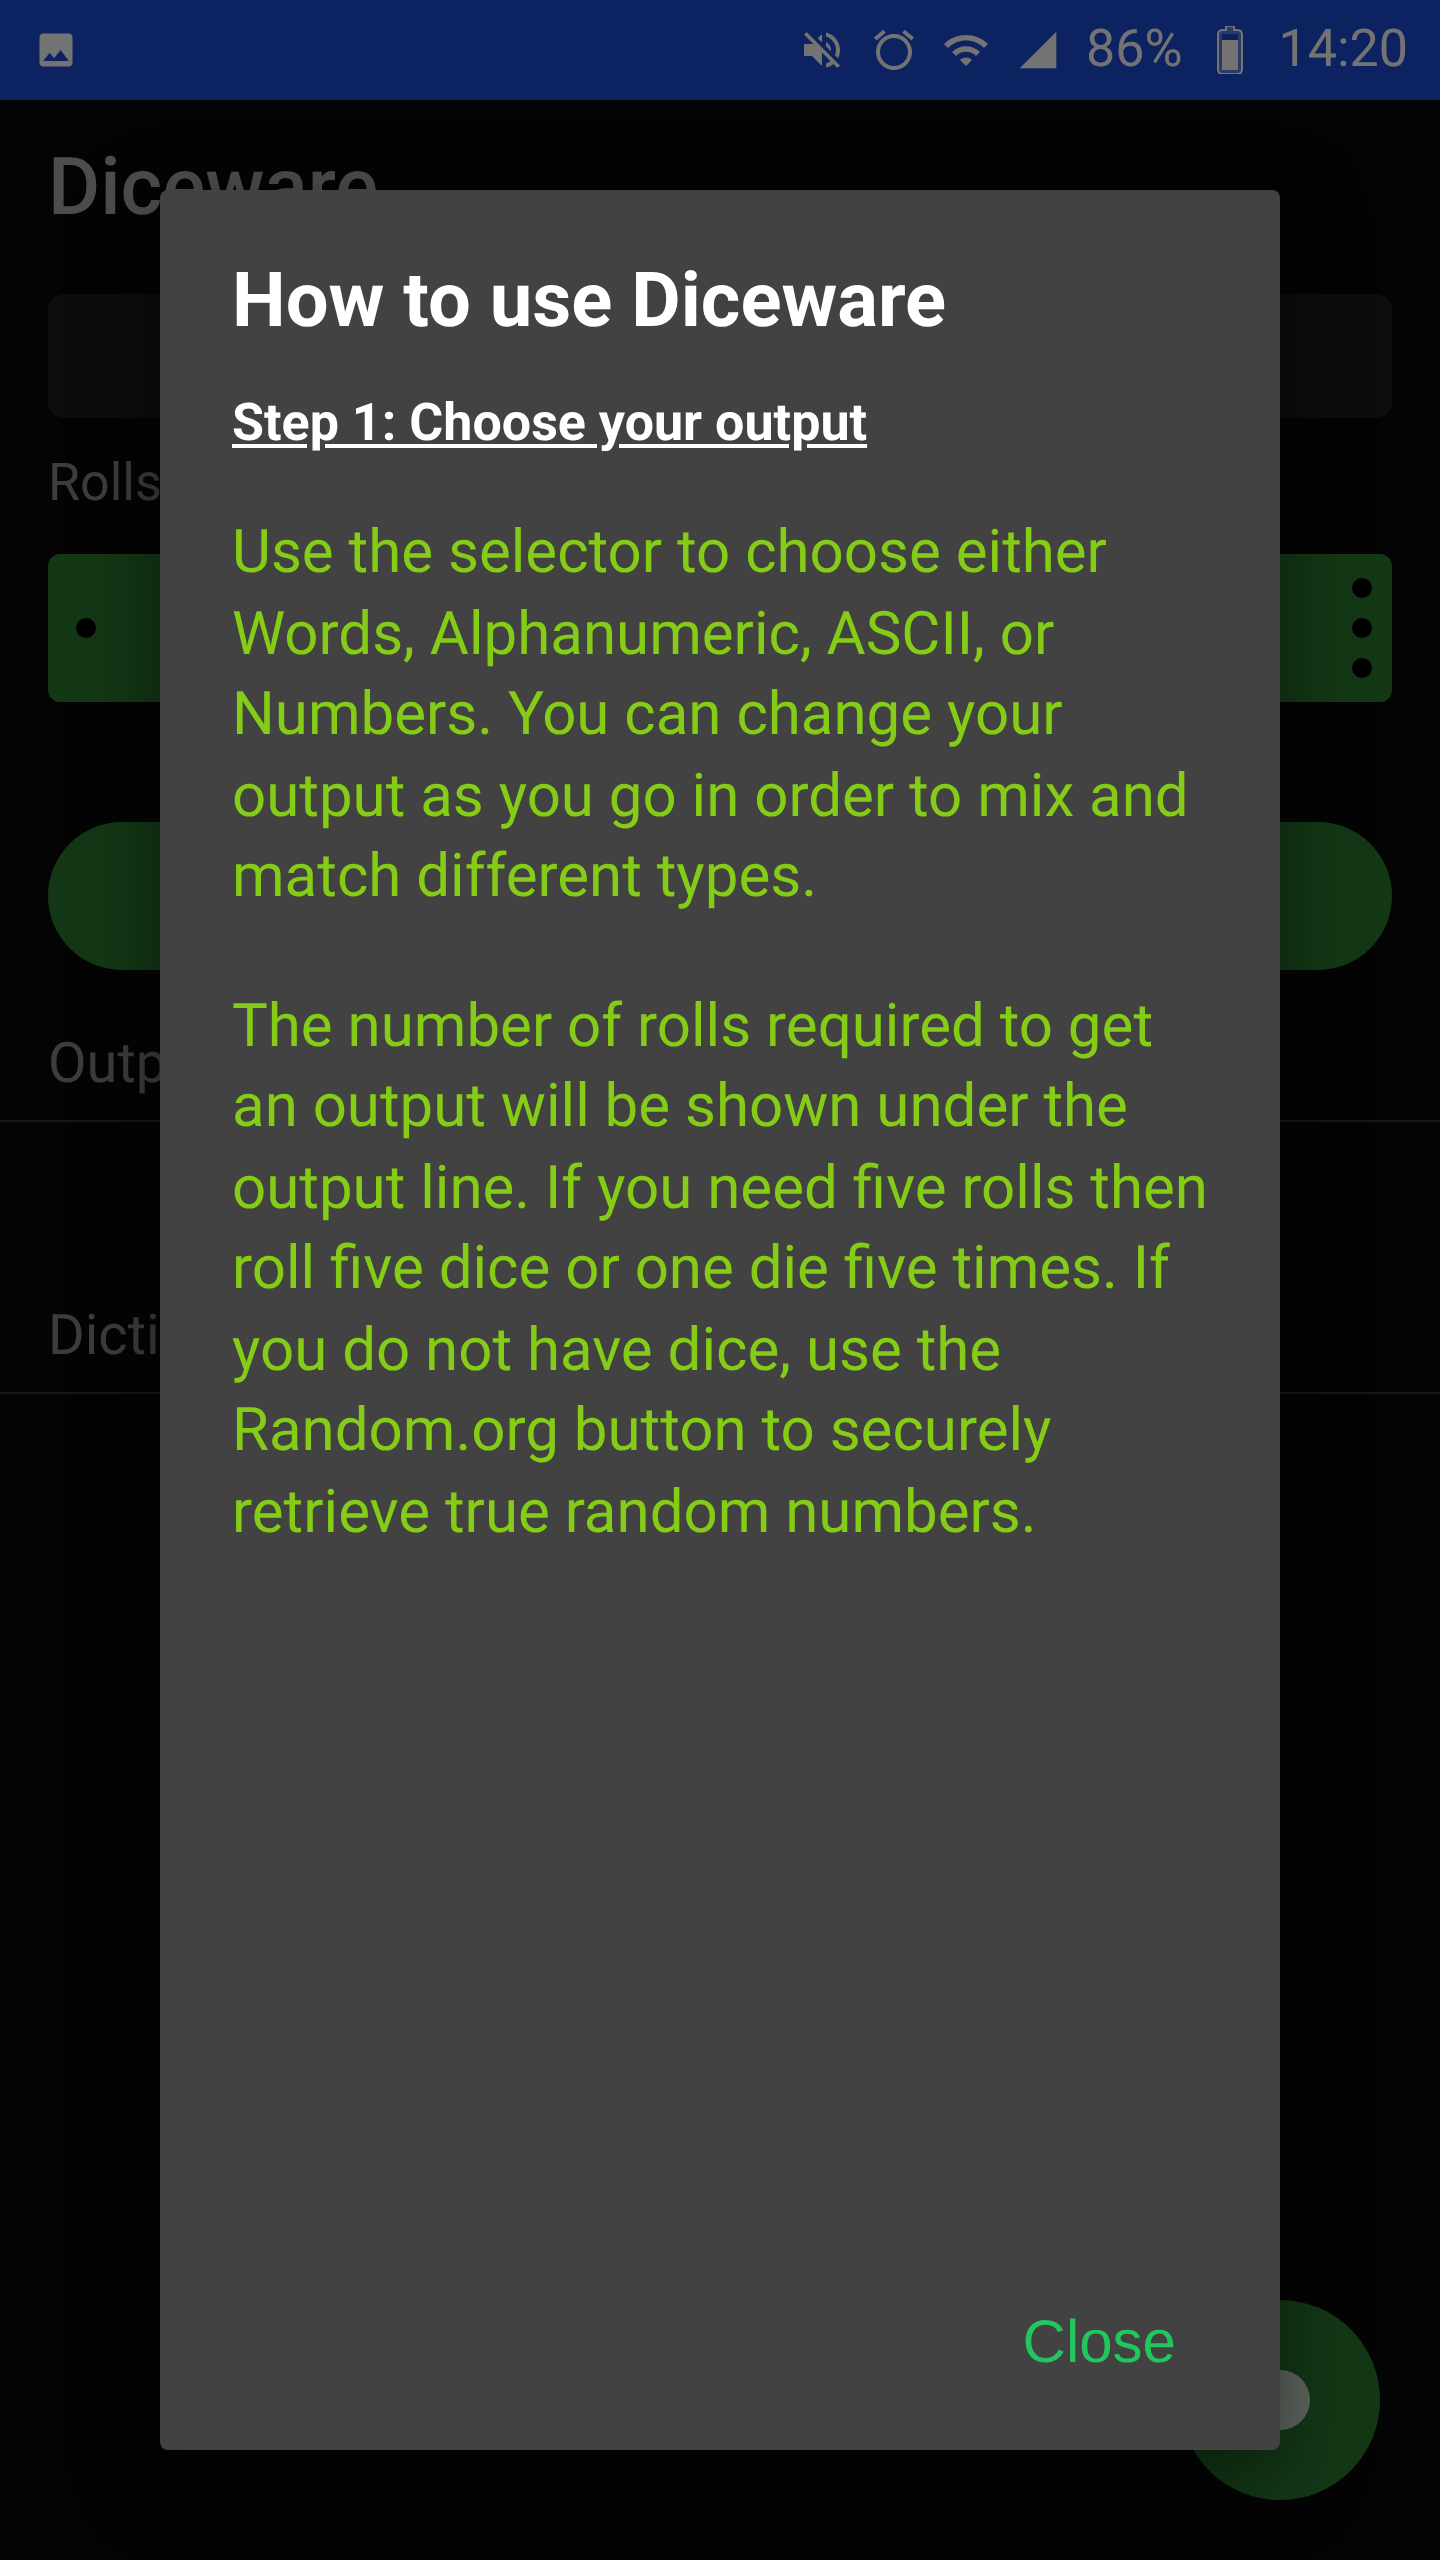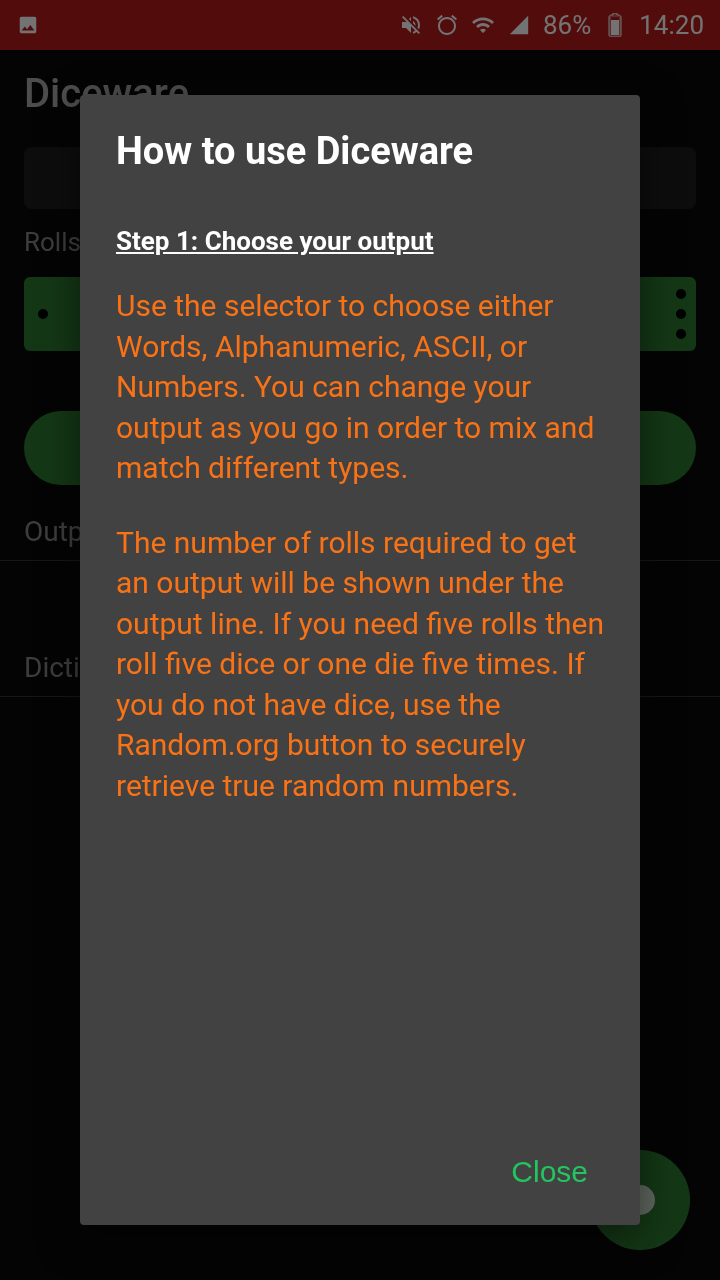--- a/index.html
+++ b/index.html
@@ -13,21 +13,21 @@
       height: 1280px;
       background: #000;
       font-family: Roboto, -apple-system, sans-serif;
       position: relative;
       overflow: hidden;
     }
     
     
     .status-bar {
       height: 50px;
-      background: #b91c1c;
+      background: #1d4ed8;
       display: flex;
       align-items: center;
       padding: 0 16px;
       color: #fff;
       font-size: 26px;
     }
     
     .status-left {
       display: flex;
       align-items: center;
@@ -169,38 +169,38 @@
       box-shadow: 0 12px 40px rgba(0,0,0,0.5);
       display: flex;
       flex-direction: column;
       height: 1130px;
     }
     
     .dialog-title {
       color: #fff;
       font-size: 38px;
       font-weight: 700;
-      margin-bottom: 53px;
+      margin-bottom: 24px;
     }
     
     .dialog-content {
       flex: 1;
       overflow: hidden;
     }
     
     .step-heading {
       color: #fff;
       font-size: 26px;
       font-weight: 700;
       text-decoration: underline;
       margin-bottom: 30px;
     }
     
     .step-text {
-      color: #f97316;
+      color: #84cc16;
       font-size: 30px;
       line-height: 1.35;
       margin-bottom: 34px;
     }
     
     .dialog-actions {
       display: flex;
       justify-content: flex-end;
       padding-top: 10px;
     }

